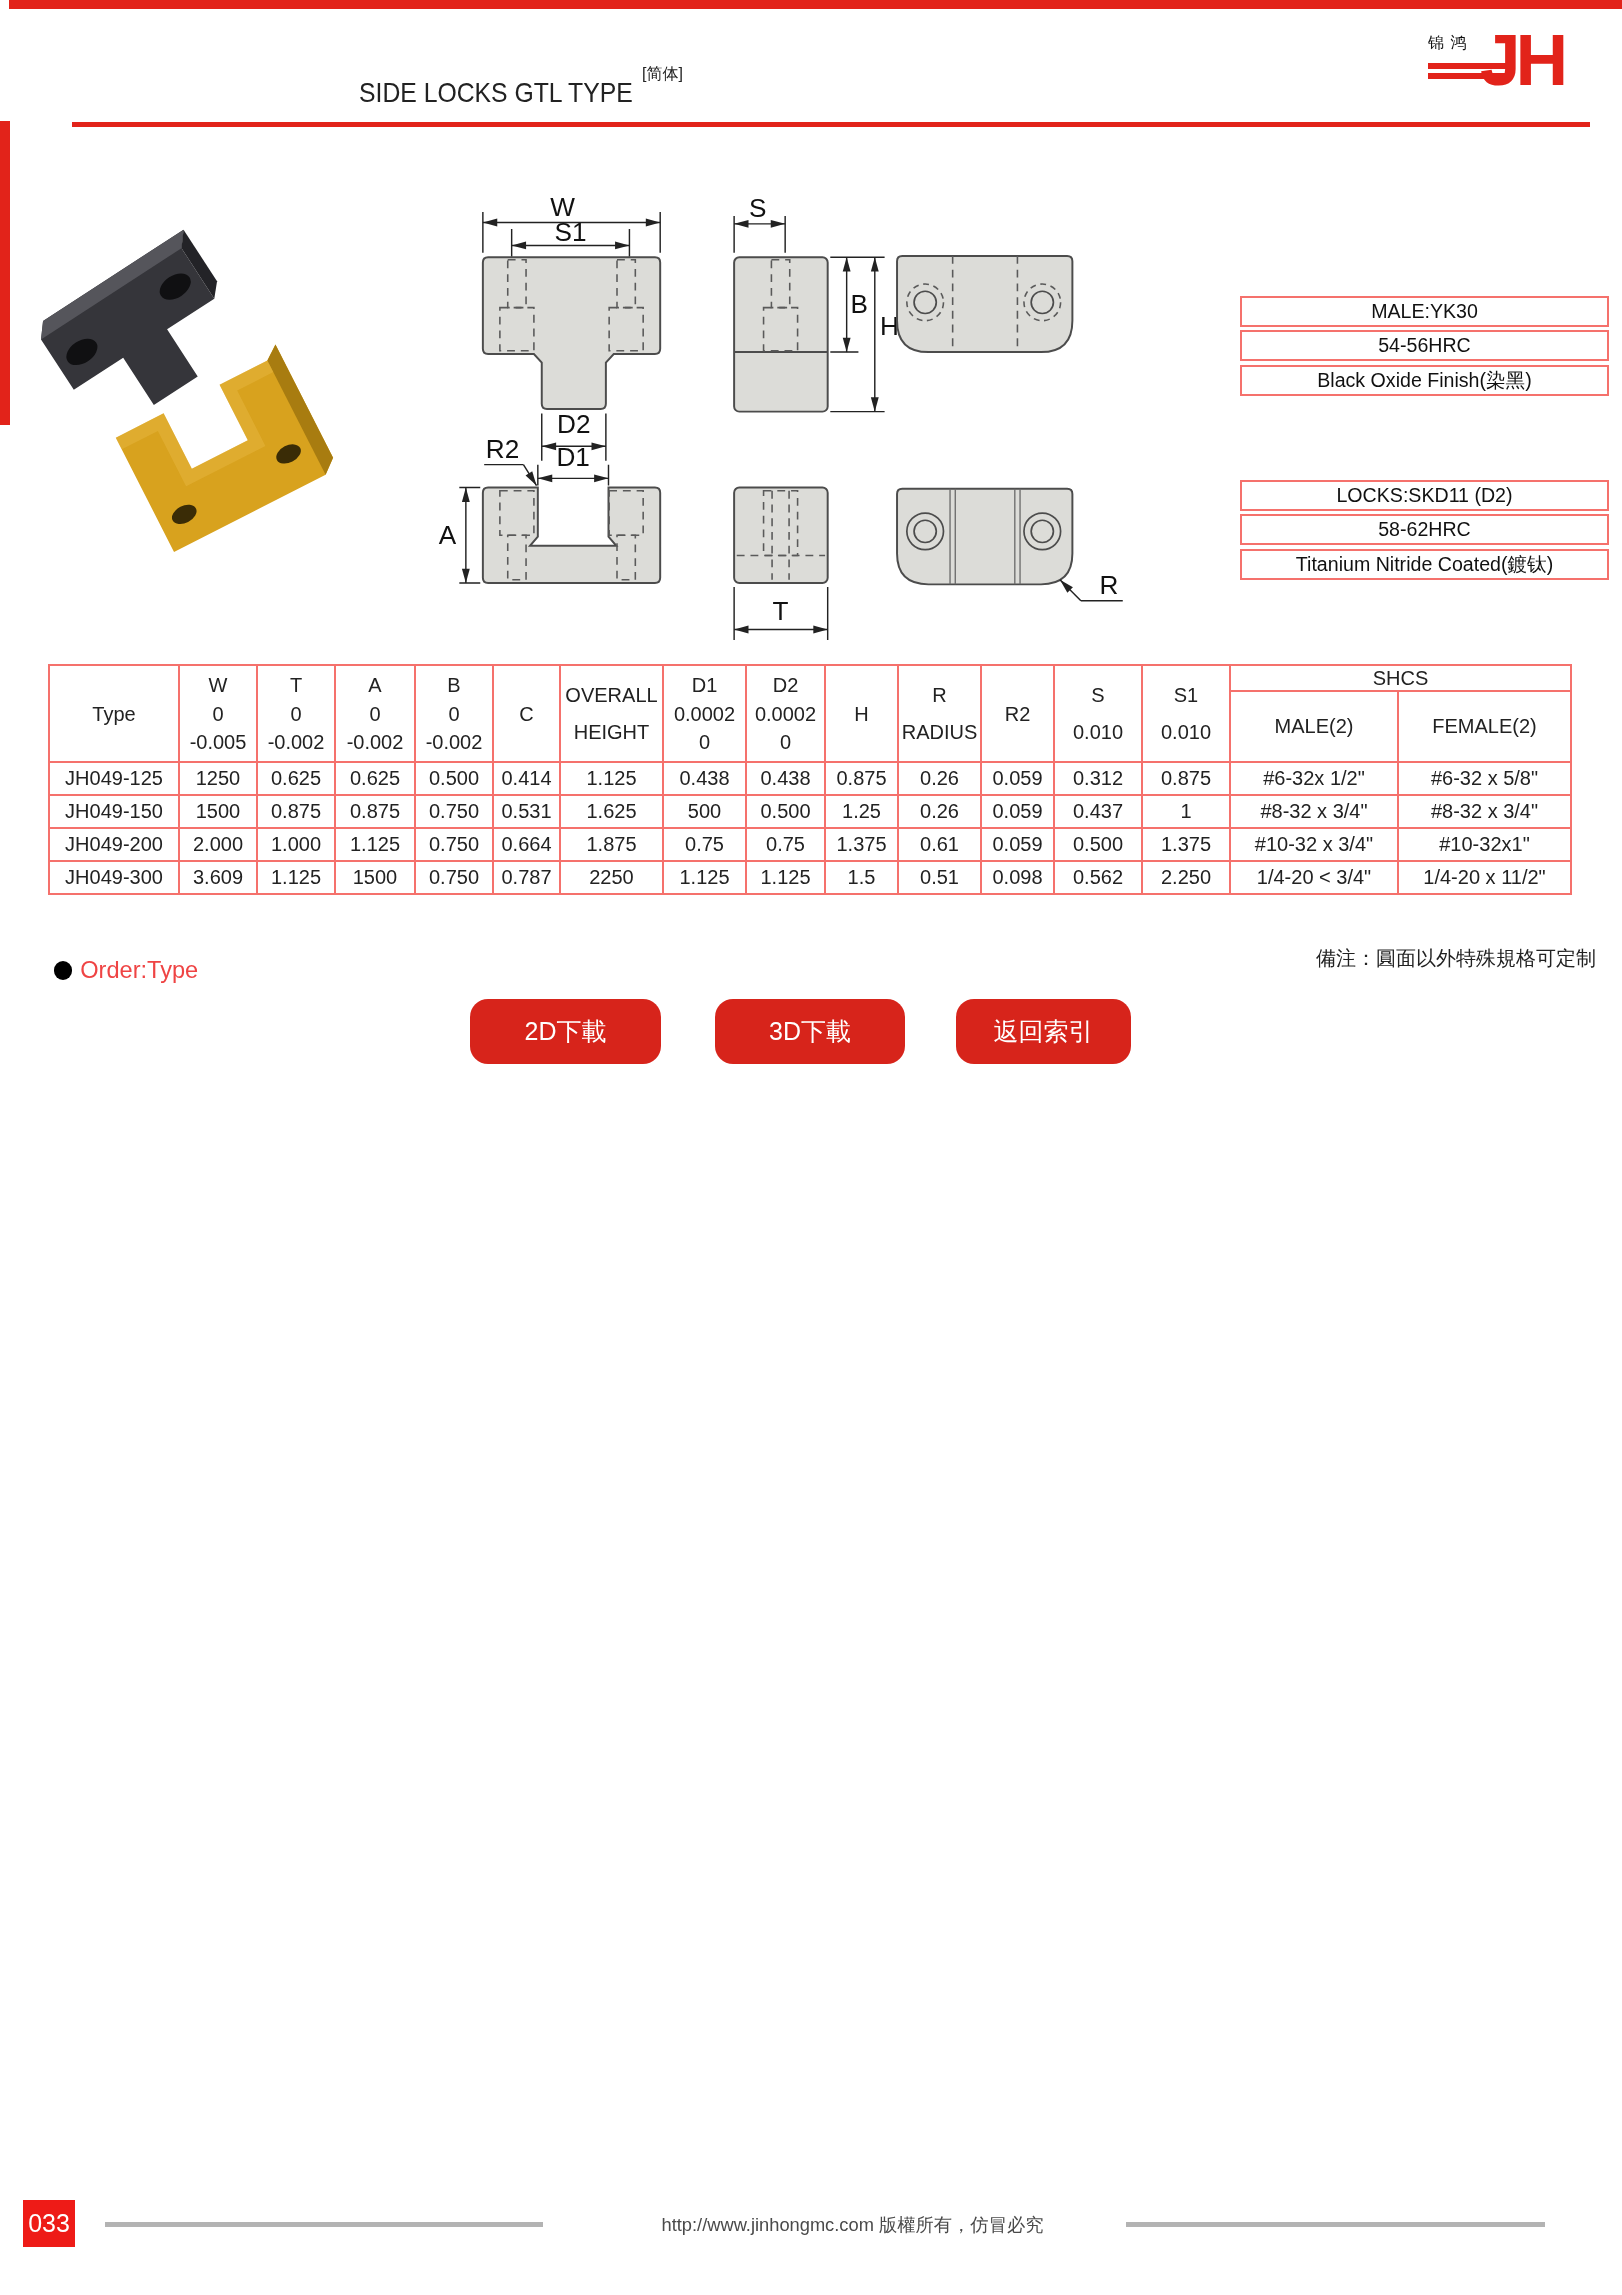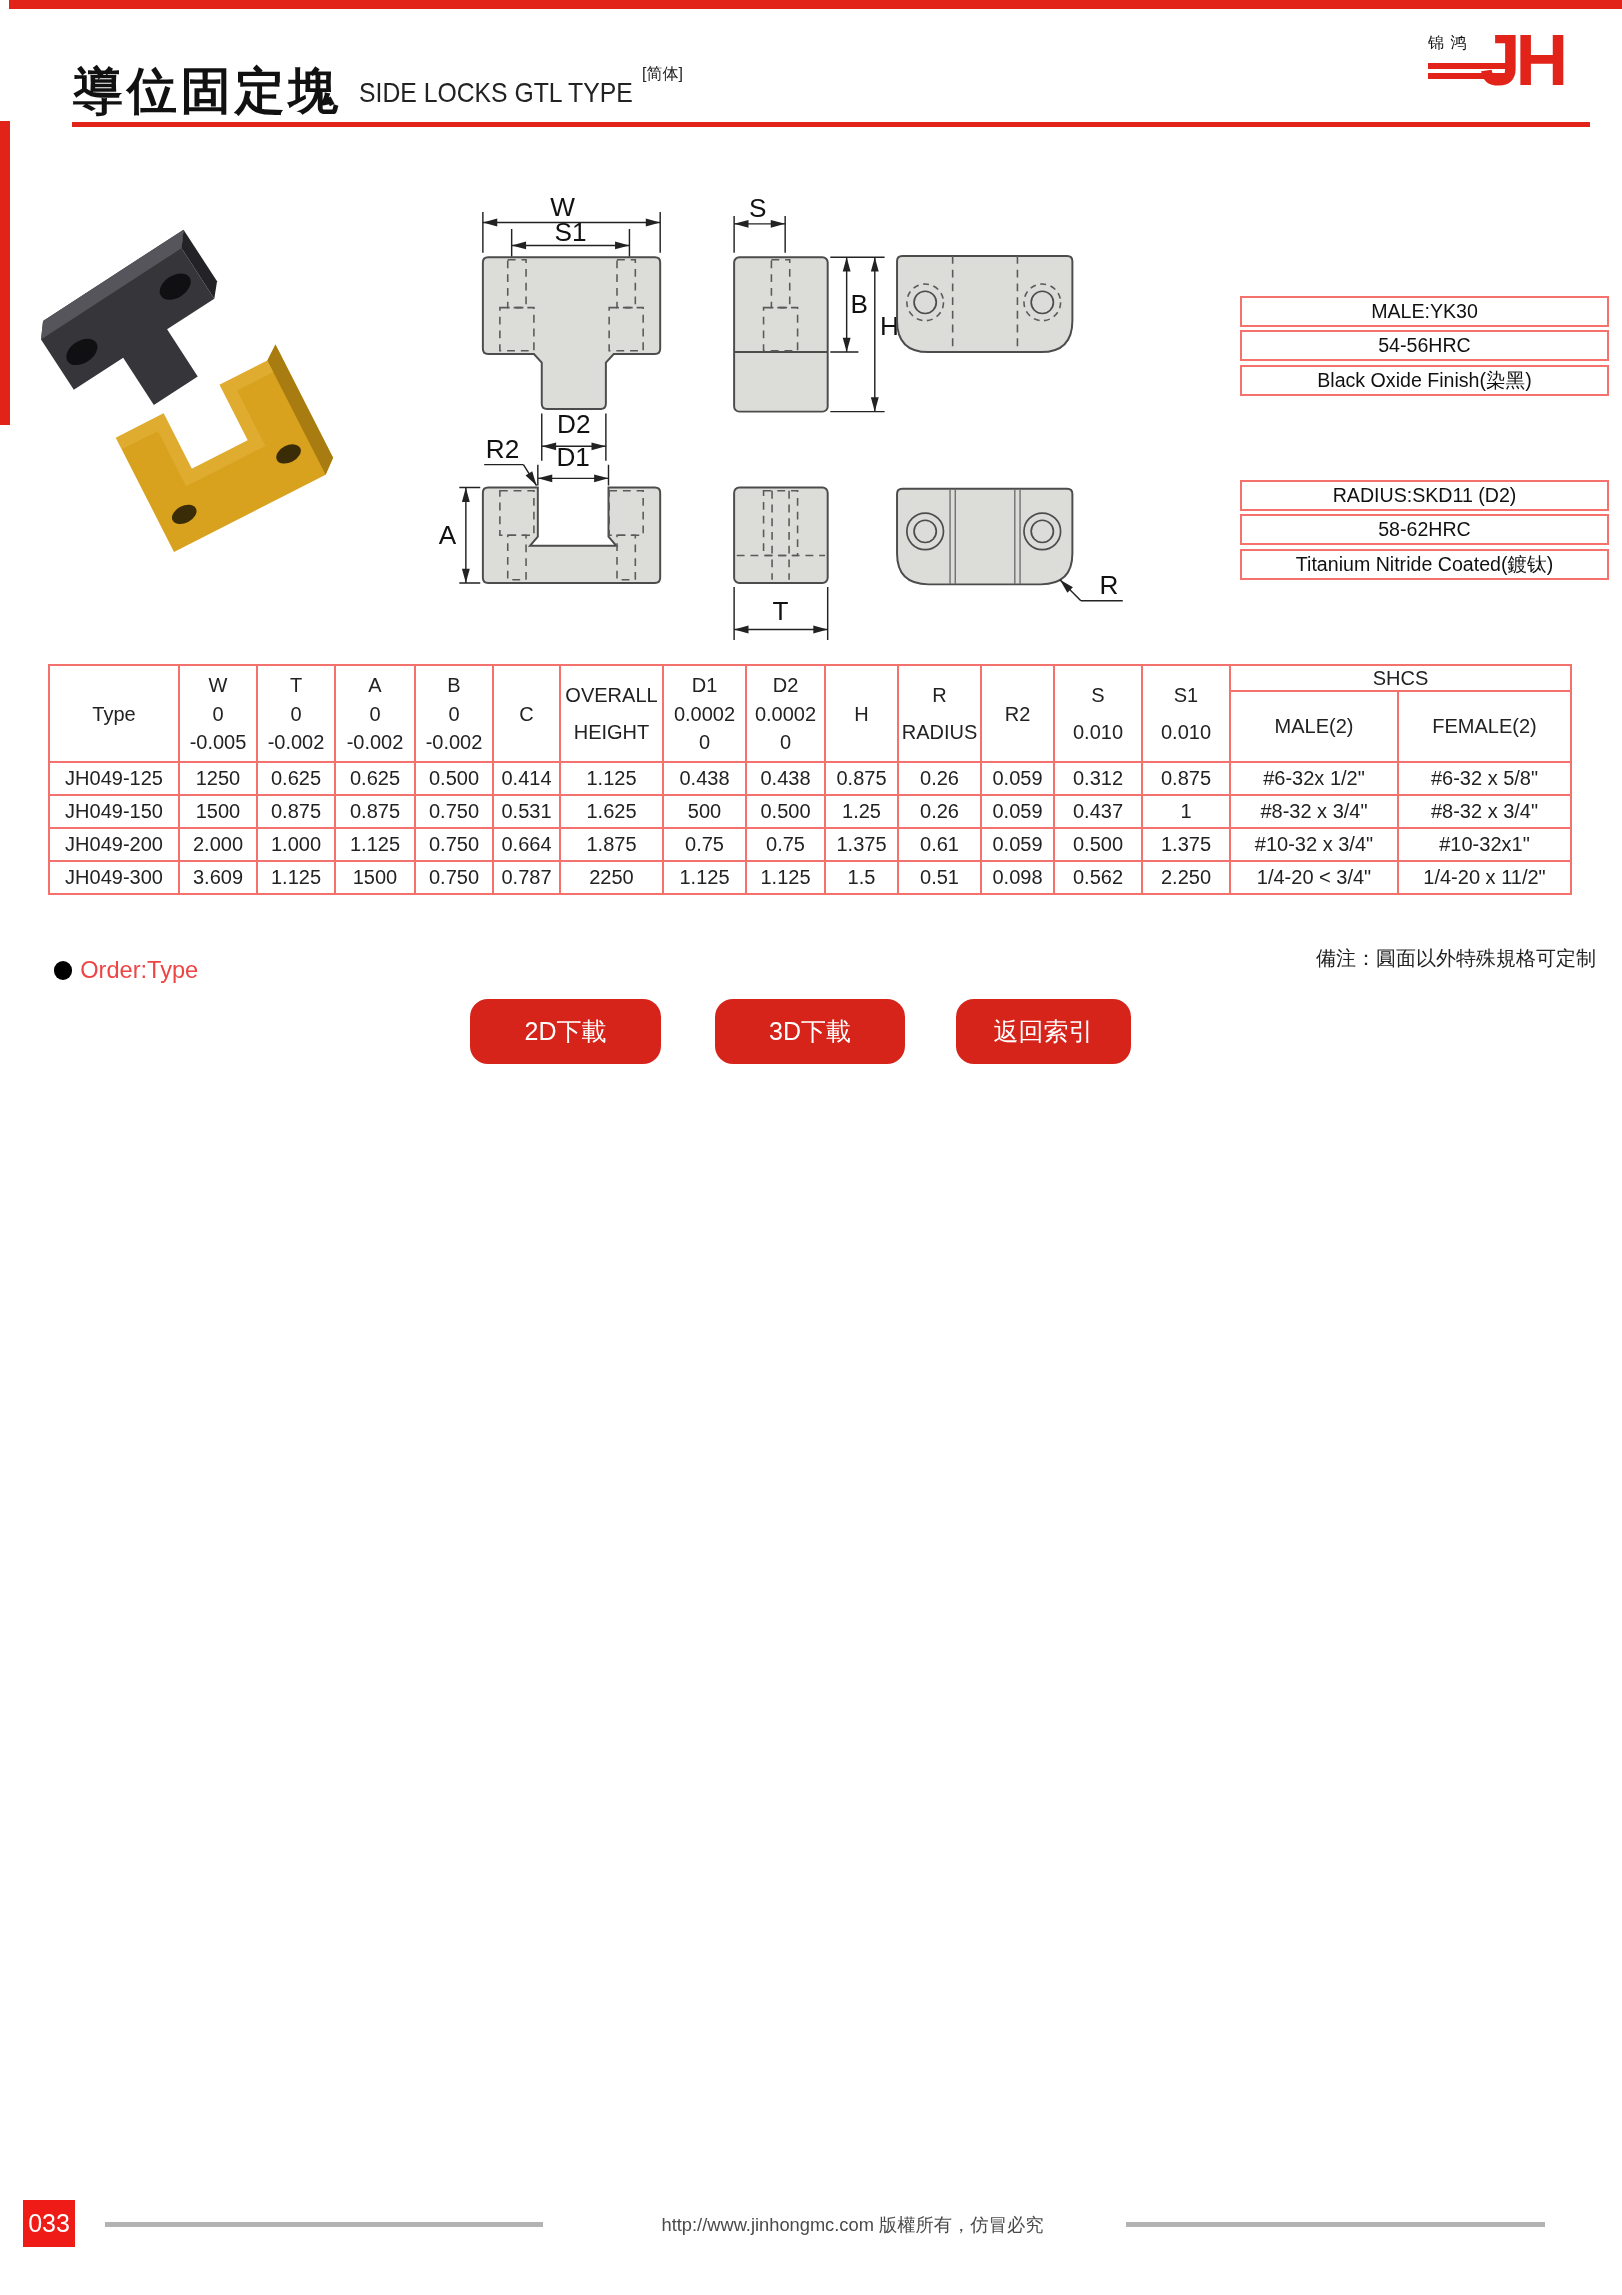--- a/index.html
+++ b/index.html
@@ -169,38 +169,37 @@
       <circle class="hcirc" cx="1593" cy="812" r="28"></circle>
       <line class="dim" x1="1652" y1="918" x2="1620" y2="886" marker-end="url(#ae)"></line>
       <path class="dim" d="M1652 918 H1716"></path>
       <text class="dimtext" x="1695" y="908" text-anchor="middle">R</text>
     </g>
   </svg>
 
   <div class="abs" id="topbar"></div>
   <div class="abs" id="leftbar"></div>
   <div class="abs" id="title-underline"></div>
-  <div class="abs" id="title-cn">導位固定塊</div>
   <div class="abs" id="title-en">SIDE LOCKS GTL TYPE</div>
   <div class="abs" id="edition">[简体]</div>
 
   <div>
     <div class="abs" id="logo-cn">锦鸿</div>
     <div class="abs logo-bar" style="top:63px;"></div>
     <div class="abs logo-bar" style="top:73px;"></div>
     <div class="abs" id="logo-mark">JH</div>
   </div>
 
   <div class="abs spec-box" style="top:296px;">
     <div class="spec-row">MALE:YK30</div>
     <div class="spec-row">54-56HRC</div>
     <div class="spec-row">Black Oxide Finish(染黑)</div>
   </div>
   <div class="abs spec-box" style="top:480px;">
-    <div class="spec-row">RADIUS:SKD11 (D2)</div>
+    <div class="spec-row">LOCKS:SKD11 (D2)</div>
     <div class="spec-row">58-62HRC</div>
     <div class="spec-row">Titanium Nitride Coated(鍍钛)</div>
   </div>
 
   <div class="abs" id="spec-table-wrap">
     <table>
       <colgroup>
         <col style="width:130px">
           <col style="width:78px">
           <col style="width:78px">

